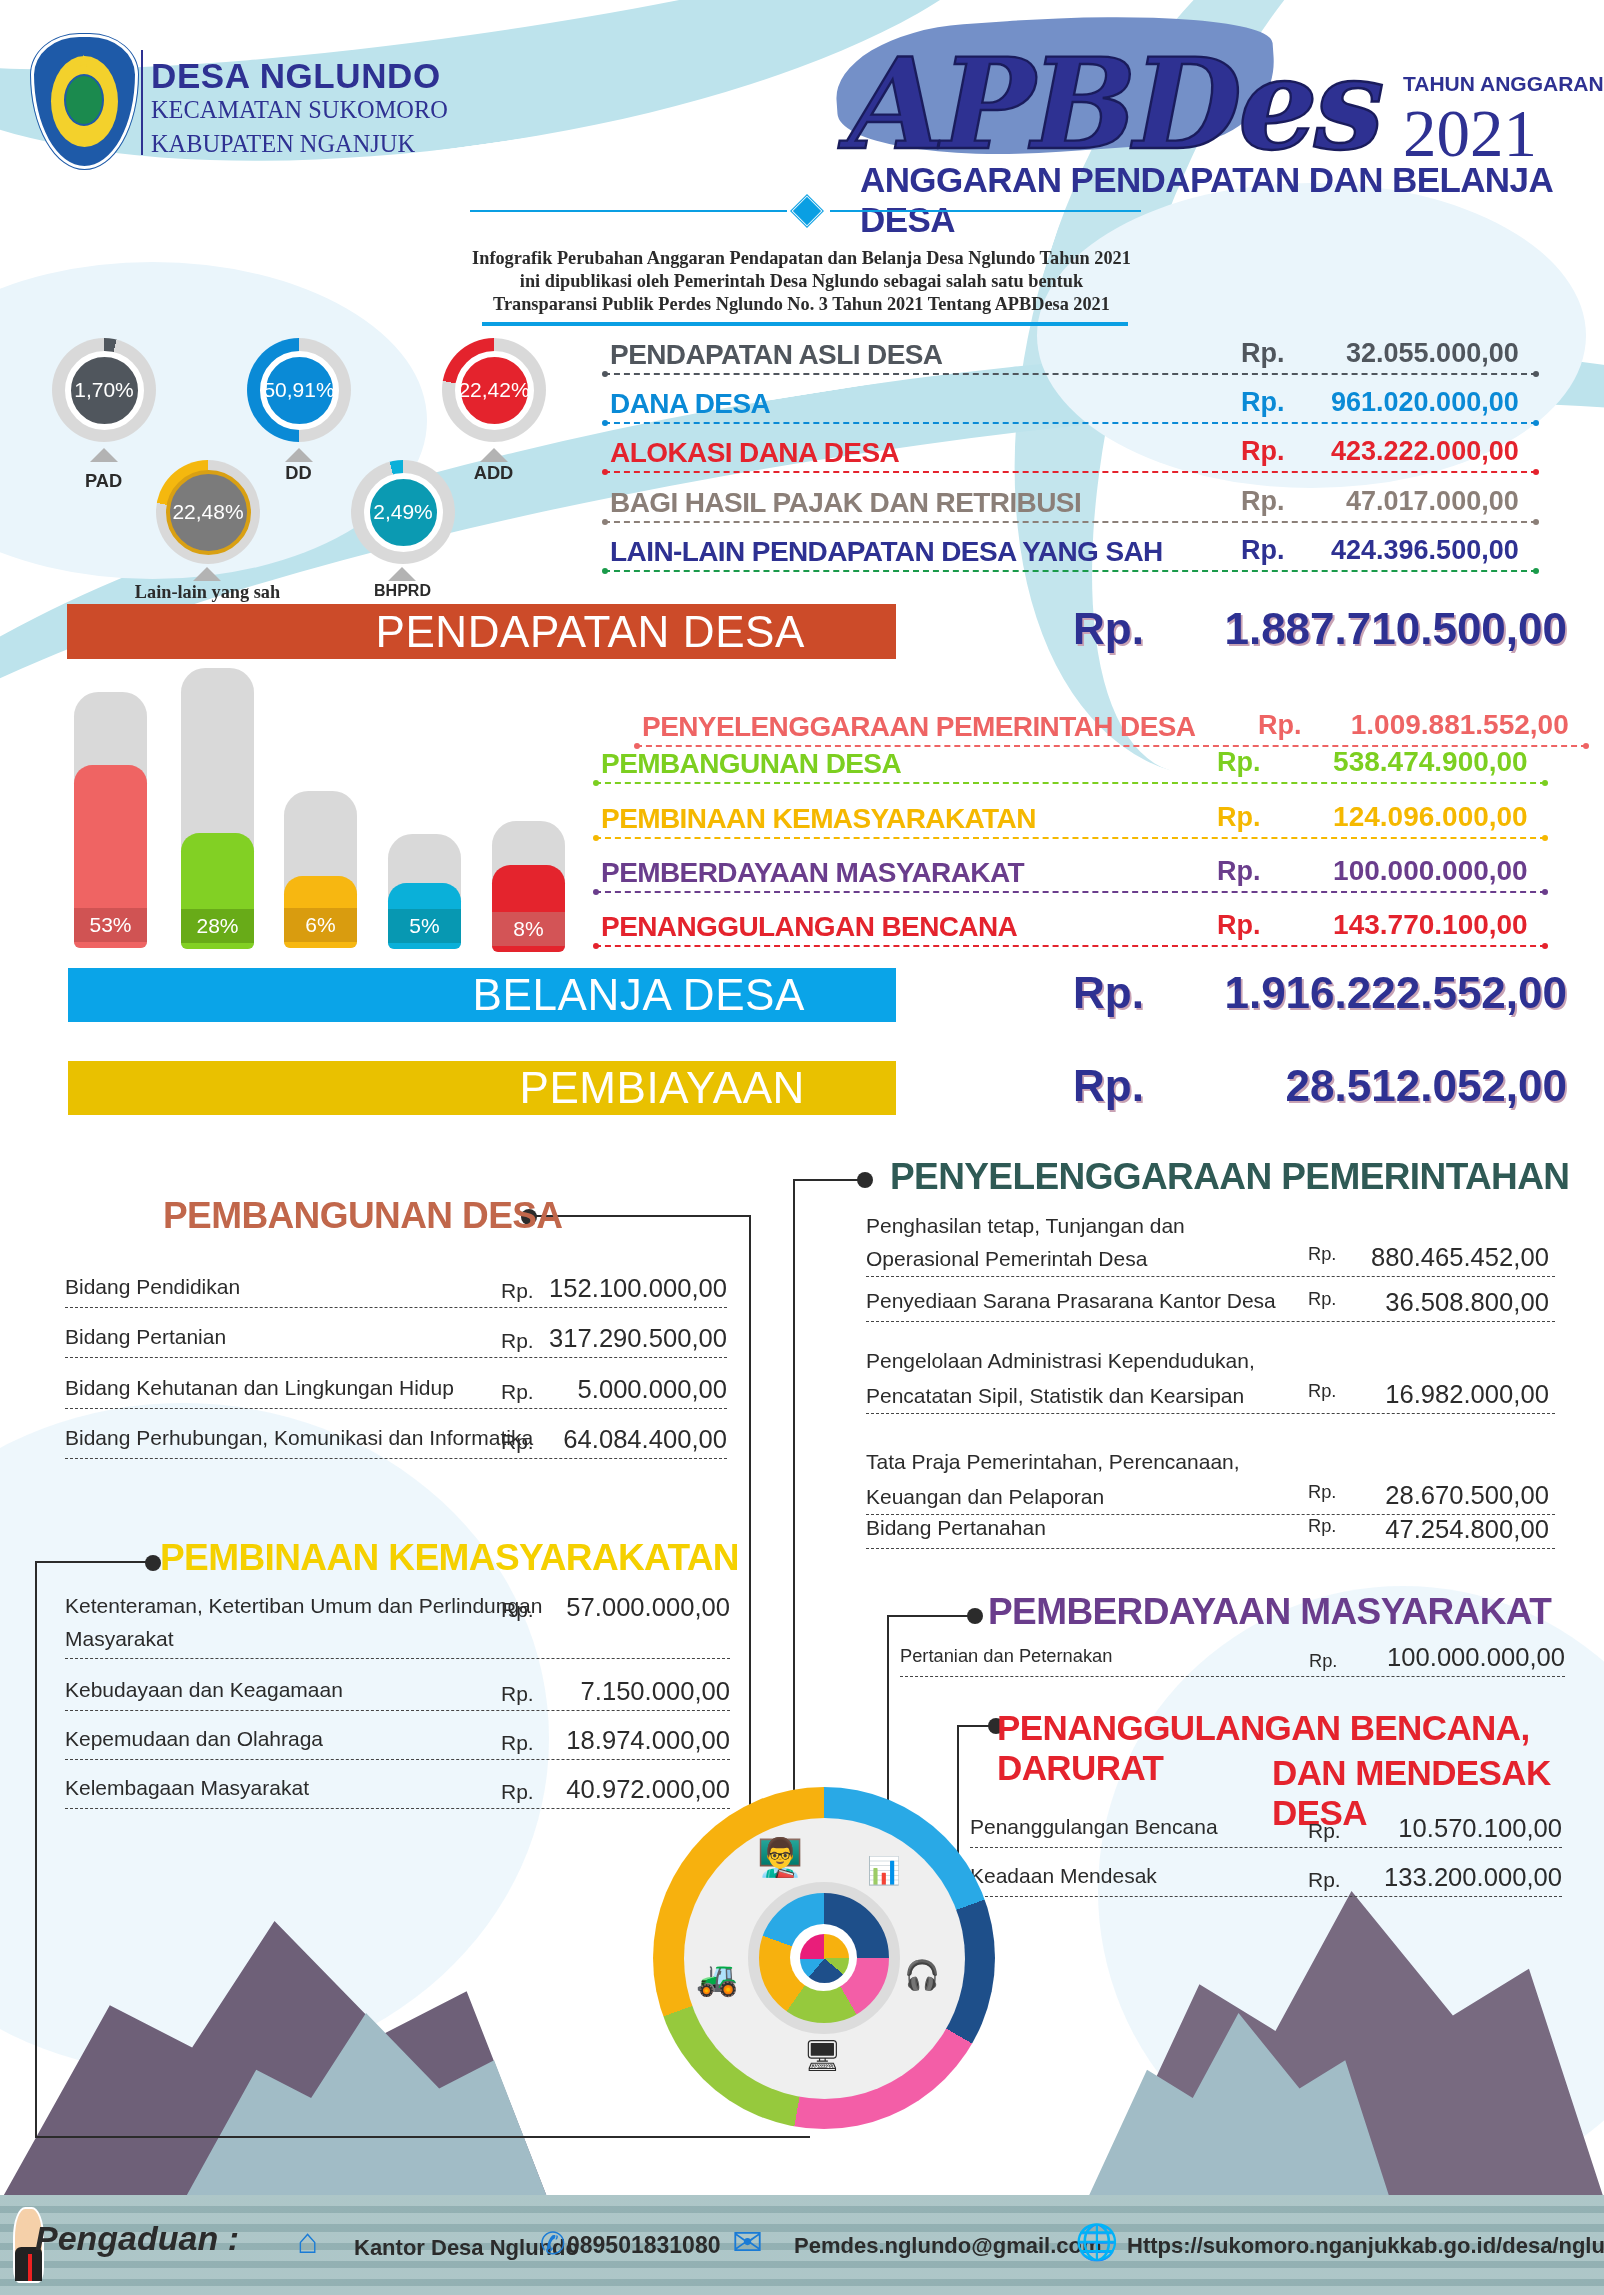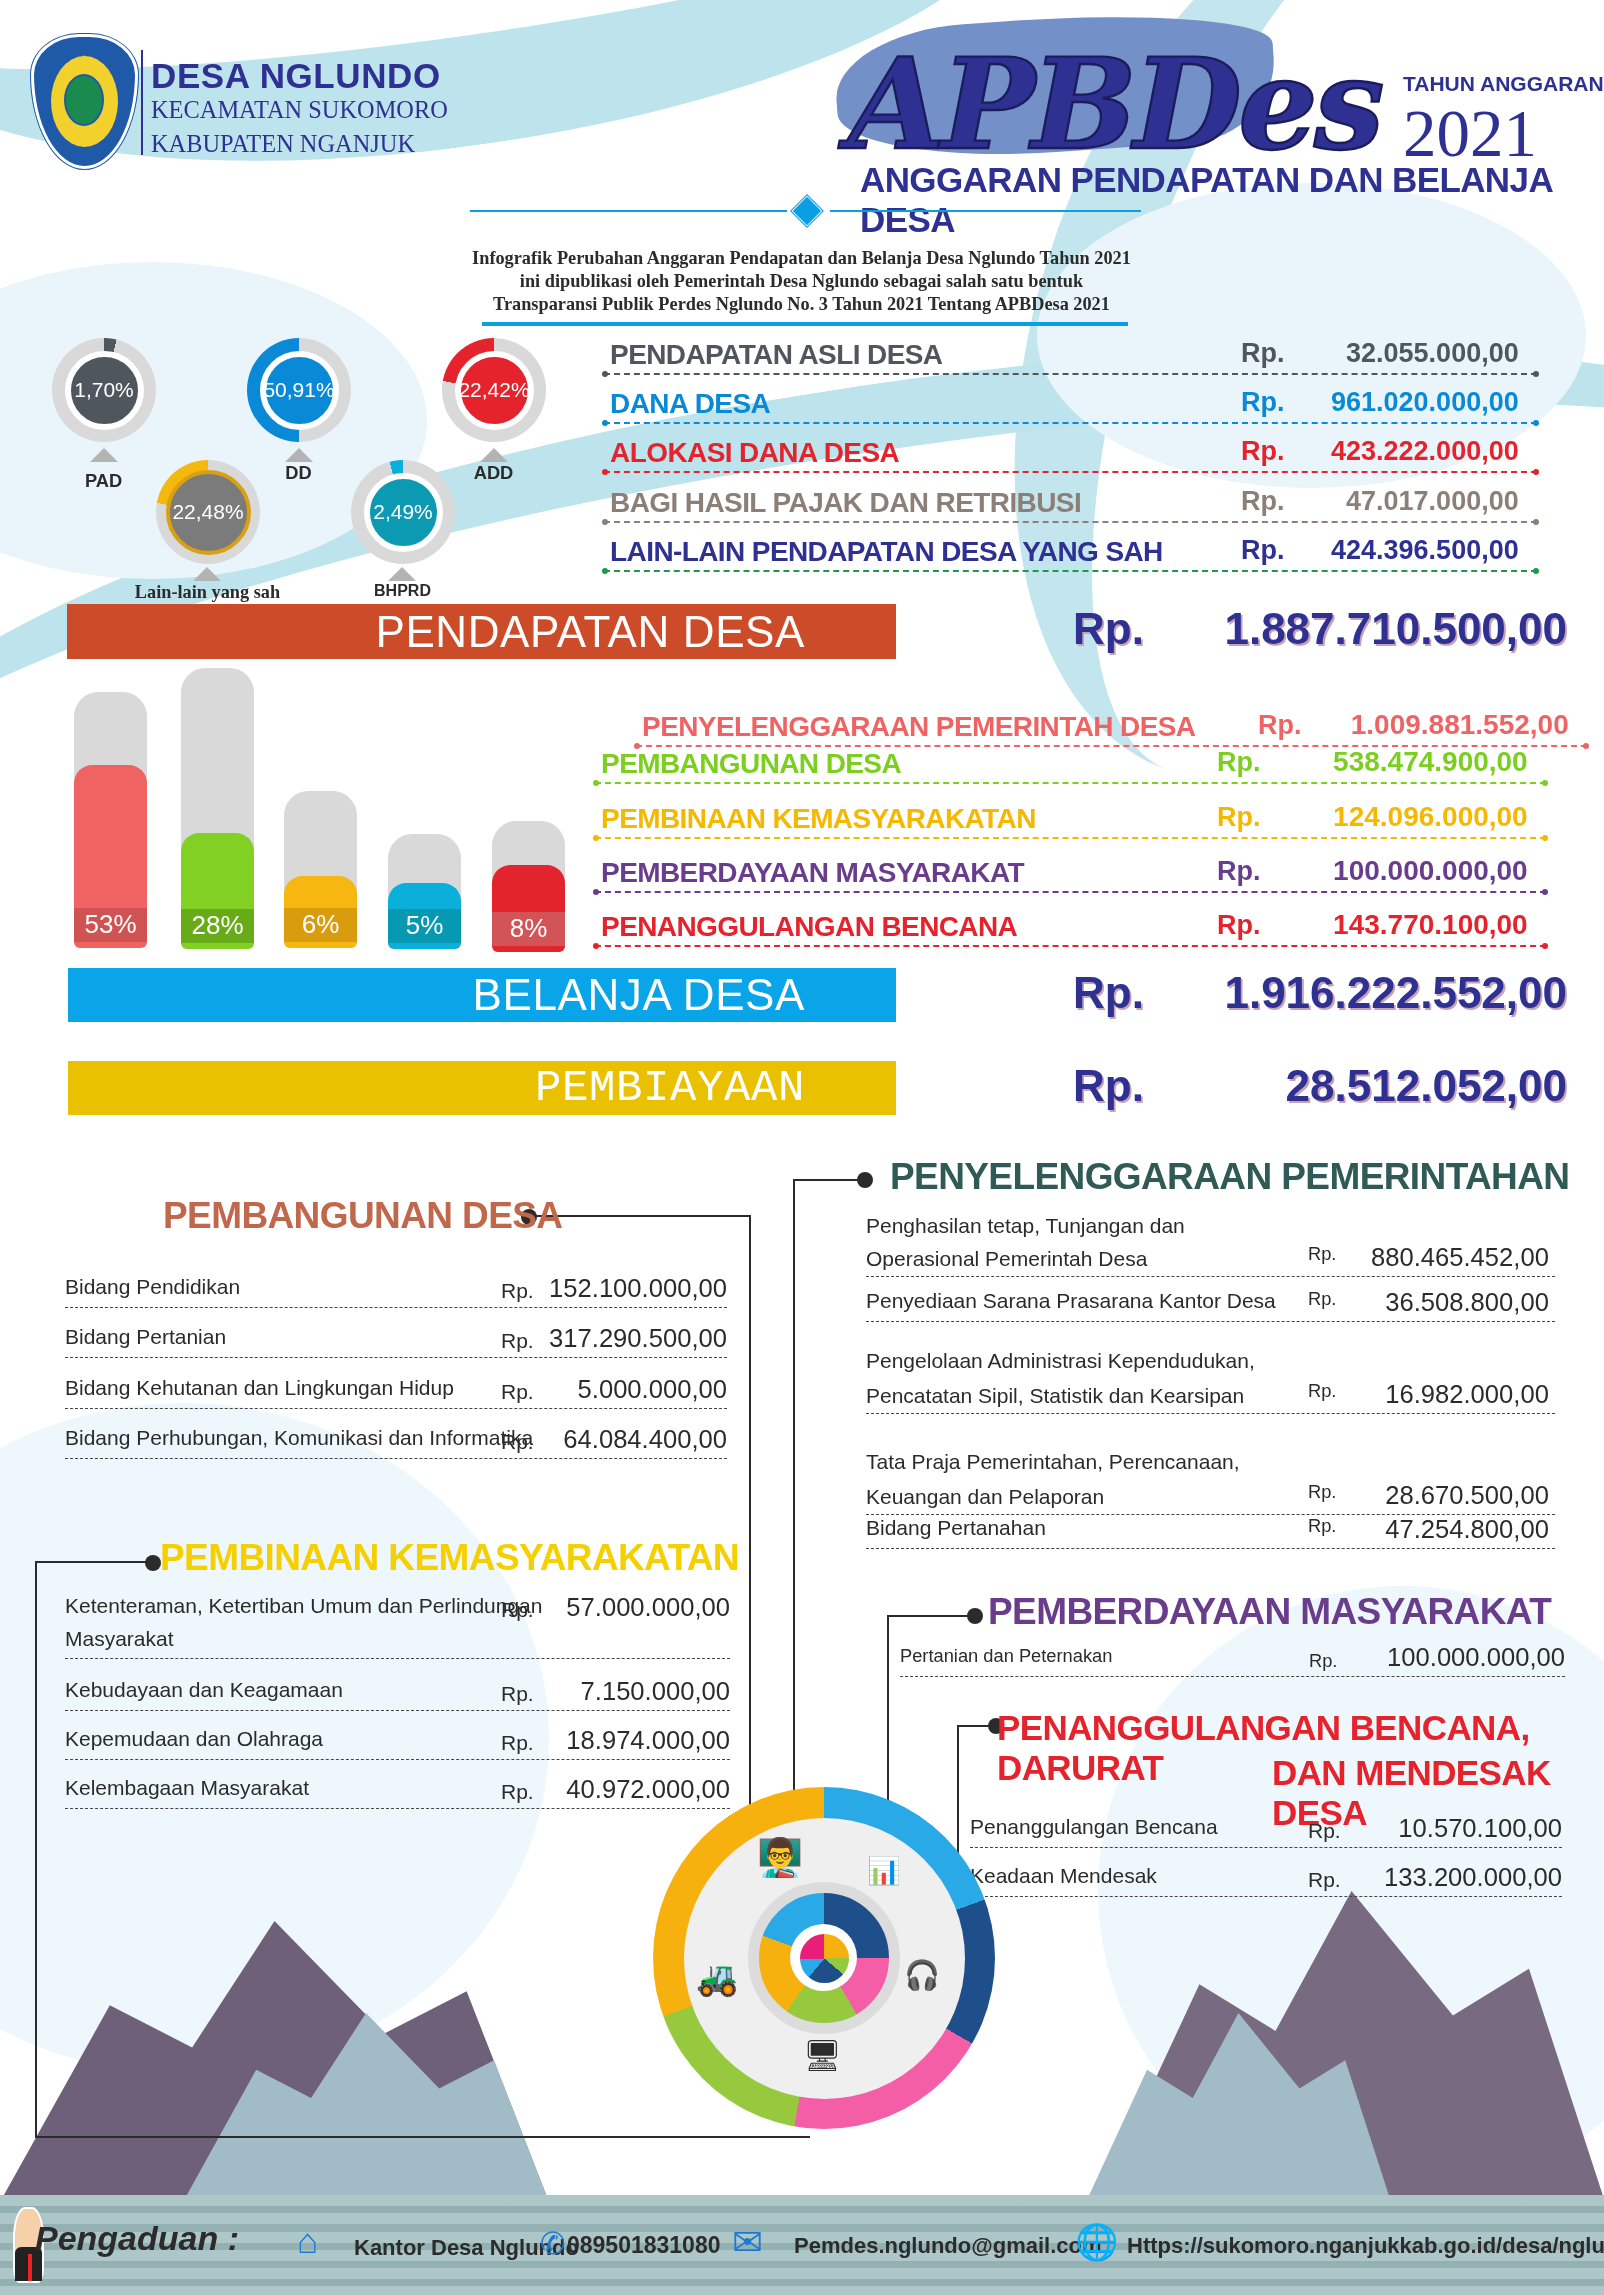--- a/index.html
+++ b/index.html
@@ -64,21 +64,21 @@
   .dash::before { left: -2.4px; } .dash::after { right: -2.4px; }
 
   .band { position:absolute; color:#fff; font-size: 44px; display:flex; align-items:center; justify-content:flex-end; padding-right: 91px; letter-spacing: 0.6px; }
   .total { position:absolute; font-size: 44px; font-weight: 700; color: #2e3192; text-shadow: 1.8px 1.8px 0 #c8a2b4; }
   .total .rp { position:absolute; left: 0; }
   .total .val { position:absolute; right: 0; }
 
   
   .bar-track { position:absolute; background:#d9d9d9; border-radius: 24.4px 24.4px 6.1px 6.1px; }
   .bar-fill { position:absolute; left:0; right:0; bottom:0; border-radius: 18.3px 18.3px 6.1px 6.1px; overflow:hidden; }
-  .bar-pct { position:absolute; left:0; right:0; bottom: 6.1px; height: 34px; color:#fff; font-size: 26px; display:flex; align-items:center; justify-content:center; }
+  .bar-pct { position:absolute; left:0; right:0; bottom: 6.1px; height: 34px; color:#fff; font-size: 21px; display:flex; align-items:center; justify-content:center; }
 
   
   .exp-row { position:absolute; left: 595px; width: 951px; height: 37px; }
   .exp-row .lbl { position:absolute; left: 6.1px; bottom: 3.7px; font-size: 28px; font-weight: 700; letter-spacing: -0.6px; }
   .exp-row .rp { position:absolute; left: 622px; bottom: 6.1px; font-size: 27px; font-weight: 700; }
   .exp-row .val { position:absolute; right: 18.3px; bottom: 6.1px; font-size: 28px; font-weight: 700; }
 
   
   .sec-title { position:absolute; font-size: 37px; font-weight: 700; letter-spacing: -0.6px; }
   .det-row { position:absolute; height: 43px; font-family: "Liberation Sans", sans-serif; color:#2b2b2b; }
@@ -288,21 +288,21 @@
 </div>
 
 <div class="band" style="left:68px;top:968px;width:828px;height:54px;background:#0aa4e8;">
   <span>BELANJA DESA</span>
 </div>
 <div class="total" style="left:1073px;top:968px;width:494px;height:55px;">
   <span class="rp">Rp.</span>
   <span class="val">1.916.222.552,00</span>
 </div>
 
-<div class="band" style="left:68px;top:1061px;width:828px;height:54px;background:#e9c100;font-family:Liberation Mono, monospace;">
+<div class="band" style="left:68px;top:1061px;width:828px;height:54px;background:#e9c100;">
   <span>PEMBIAYAAN</span>
 </div>
 <div class="total" style="left:1073px;top:1061px;width:494px;height:55px;">
   <span class="rp">Rp.</span>
   <span class="val">28.512.052,00</span>
 </div>
 
 <div class="conn" style="left:531px;top:1215px;width:220px;height:2.4px;"></div>
 <div class="dot" style="left:521px;top:1209px;"></div>
 <div class="conn" style="left:749px;top:1215px;width:2.4px;height:720px;"></div>

